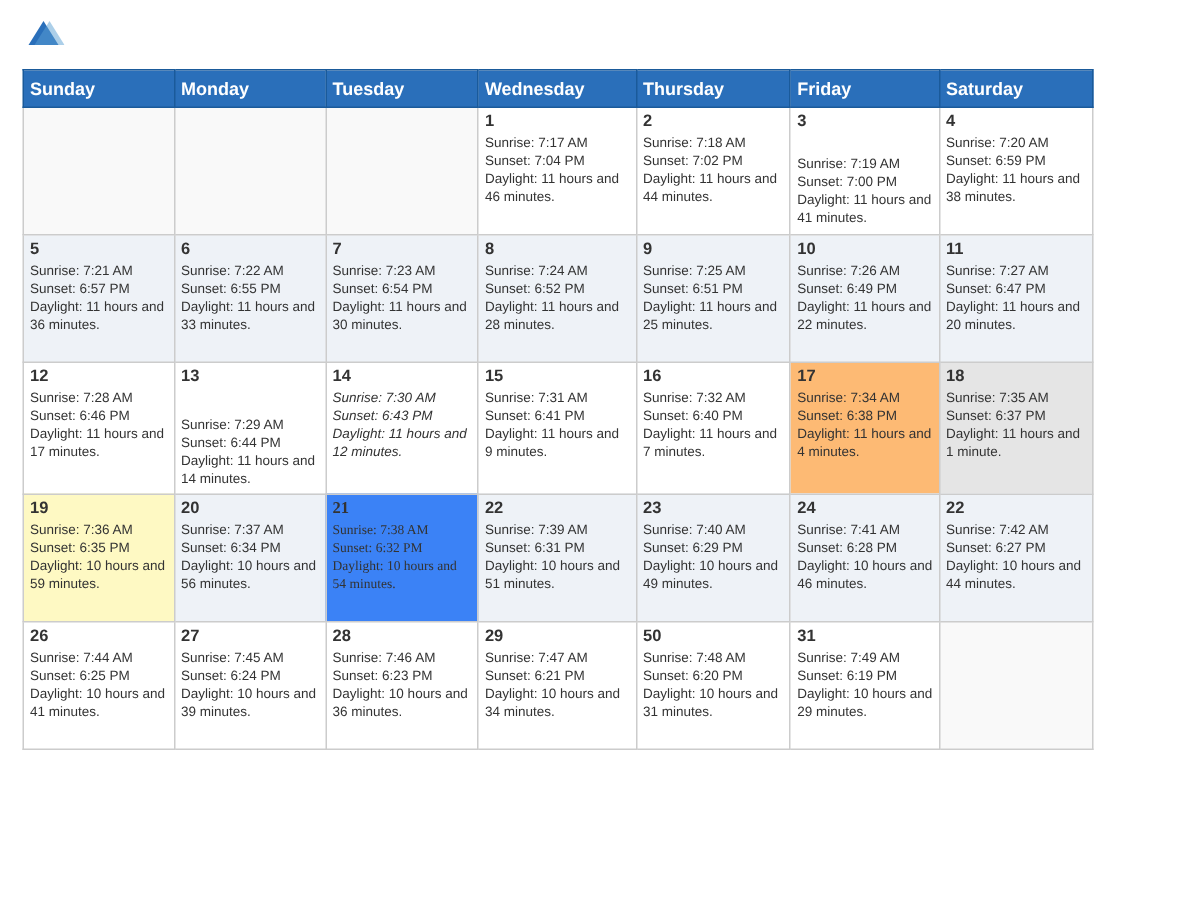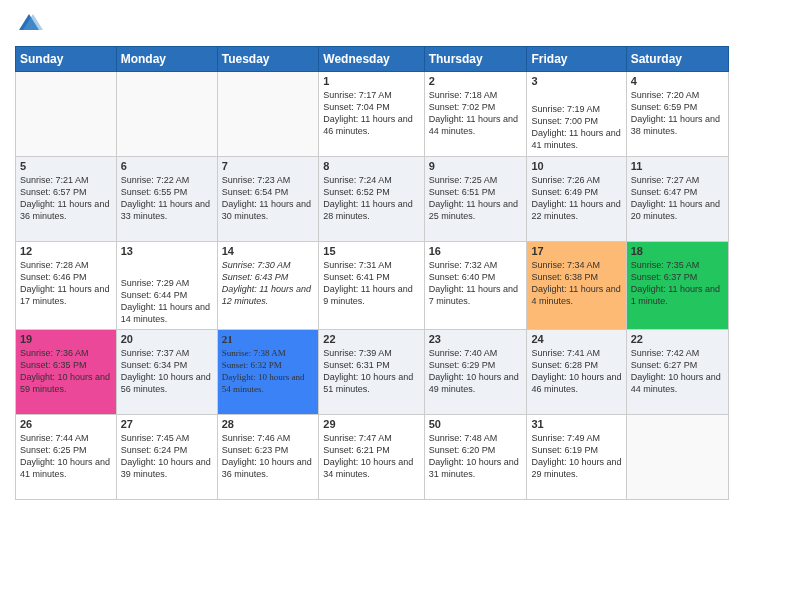--- a/index.html
+++ b/index.html
@@ -235,29 +235,29 @@
             <div class="day-info" style="white-space: pre-line;">Sunrise: 7:32 AM
 Sunset: 6:40 PM
 Daylight: 11 hours and 7 minutes.</div>
           </td>
           <td style="background: #fdba74;">
             <div class="day-number">17</div>
             <div class="day-info" style="white-space: pre-line;">Sunrise: 7:34 AM
 Sunset: 6:38 PM
 Daylight: 11 hours and 4 minutes.</div>
           </td>
-          <td style="background: #22c55e;">
+          <td style="background: #e5e5e5;">
             <div class="day-number">18</div>
             <div class="day-info" style="white-space: pre-line;">Sunrise: 7:35 AM
 Sunset: 6:37 PM
 Daylight: 11 hours and 1 minute.</div>
           </td>
         </tr>
         <tr class="week-row">
-          <td style="background: #ec4899;">
+          <td style="background: #fef9c3;">
             <div class="day-number">19</div>
             <div class="day-info" style="white-space: pre-line;">Sunrise: 7:36 AM
 Sunset: 6:35 PM
 Daylight: 10 hours and 59 minutes.</div>
           </td>
           <td style="background: rgb(238, 242, 247);">
             <div class="day-number">20</div>
             <div class="day-info" style="white-space: pre-line;">Sunrise: 7:37 AM
 Sunset: 6:34 PM
 Daylight: 10 hours and 56 minutes.</div>

